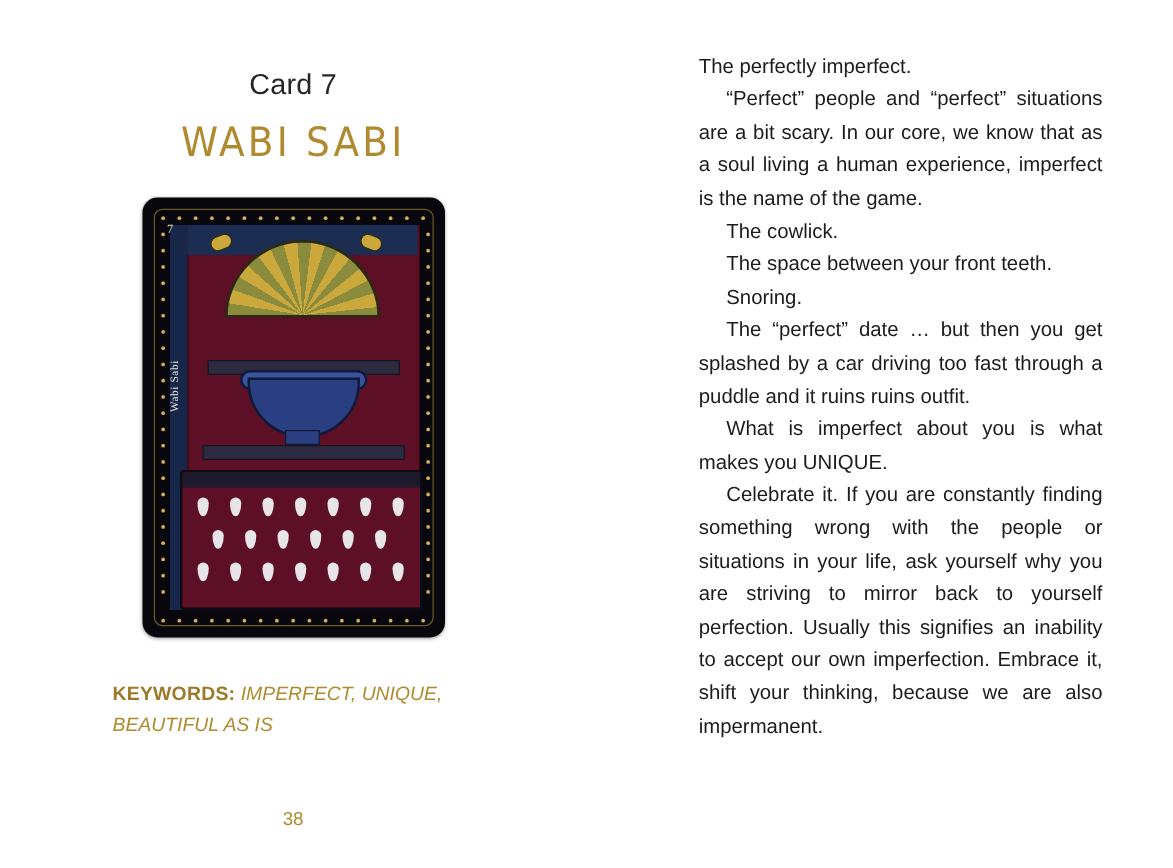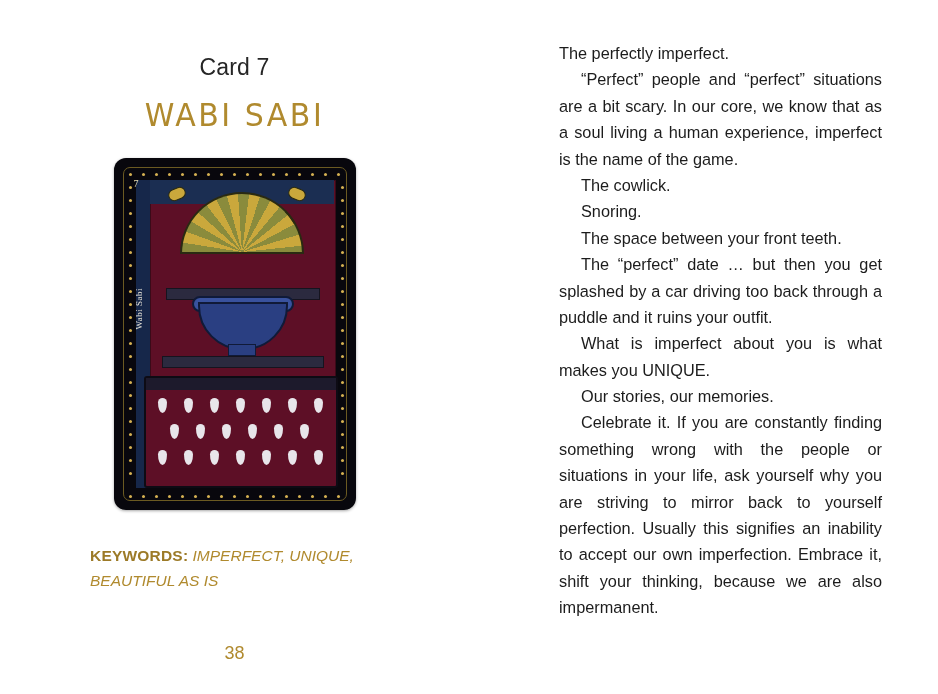--- a/index.html
+++ b/index.html
@@ -275,21 +275,21 @@
     text-indent: 22px;
   }
 
   
   .folio {
     position: absolute;
     bottom: 30px;
     width: 100%;
     left: 0;
     text-align: center;
-    font-size: 18px;
+    font-size: 15px;
     color: #b08a2e;
   }
 </style>
 </head>
 <body>
 
 <div class="spread">
 
   <div class="page page-left">
 
@@ -436,23 +436,22 @@
     </div>
 
     <div class="folio">38</div>
   </div>
 
   <div class="page page-right">
     <div class="body-text" id="body-text">
         <p>The perfectly imperfect.</p>
         <p class="indent">“Perfect” people and “perfect” situations are a bit scary. In our core, we know that as a soul living a human experience, imperfect is the name of the game.</p>
         <p class="indent">The cowlick.</p>
+        <p class="indent">The space between your front teeth.</p>
         <p class="indent">Snoring.</p>
-        <p class="indent">The space between your front teeth.</p>
-        <p class="indent">The “perfect” date … but then you get splashed by a car driving too back through a puddle and it ruins your outfit.</p>
+        <p class="indent">The “perfect” date … but then you get splashed by a car driving too fast through a puddle and it ruins ruins outfit.</p>
         <p class="indent">What is imperfect about you is what makes you UNIQUE.</p>
-        <p class="indent">Our stories, our memories.</p>
         <p class="indent">Celebrate it. If you are constantly finding something wrong with the people or situations in your life, ask yourself why you are striving to mirror back to yourself perfection. Usually this signifies an inability to accept our own imperfection. Embrace it, shift your thinking, because we are also impermanent.</p>
       </div>
 
   </div>
 
 </div>
 
 </body></html>

